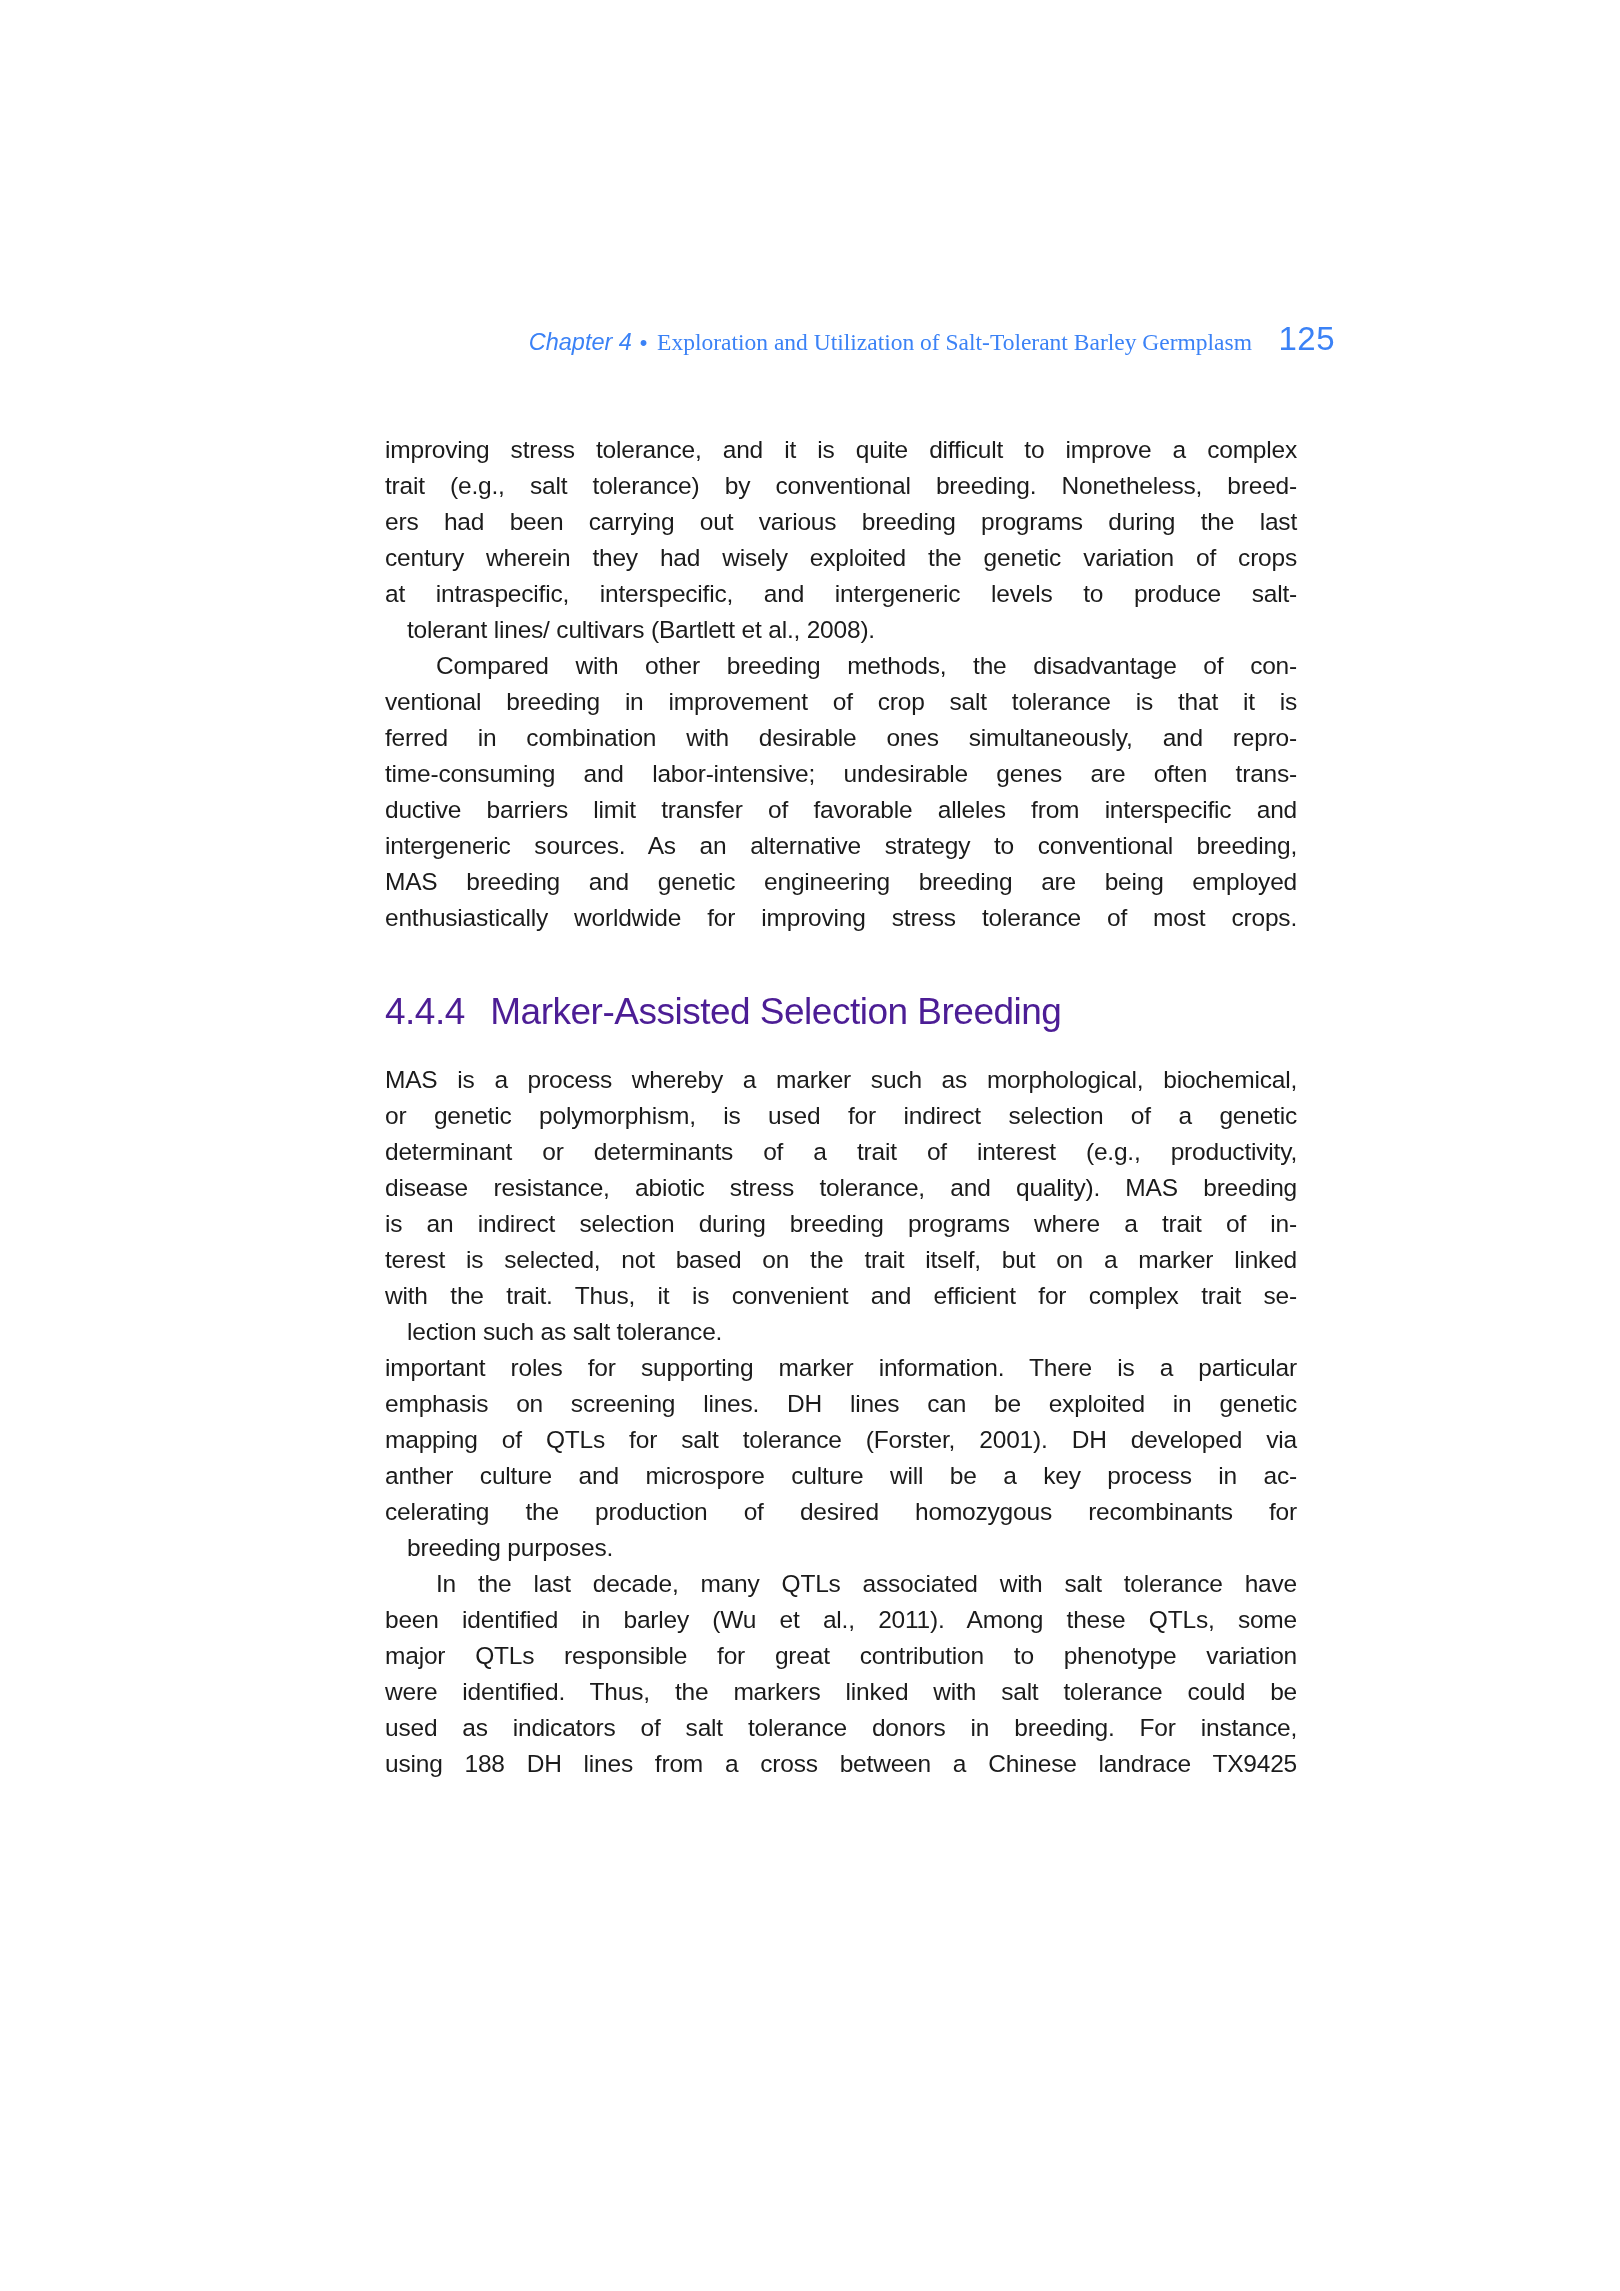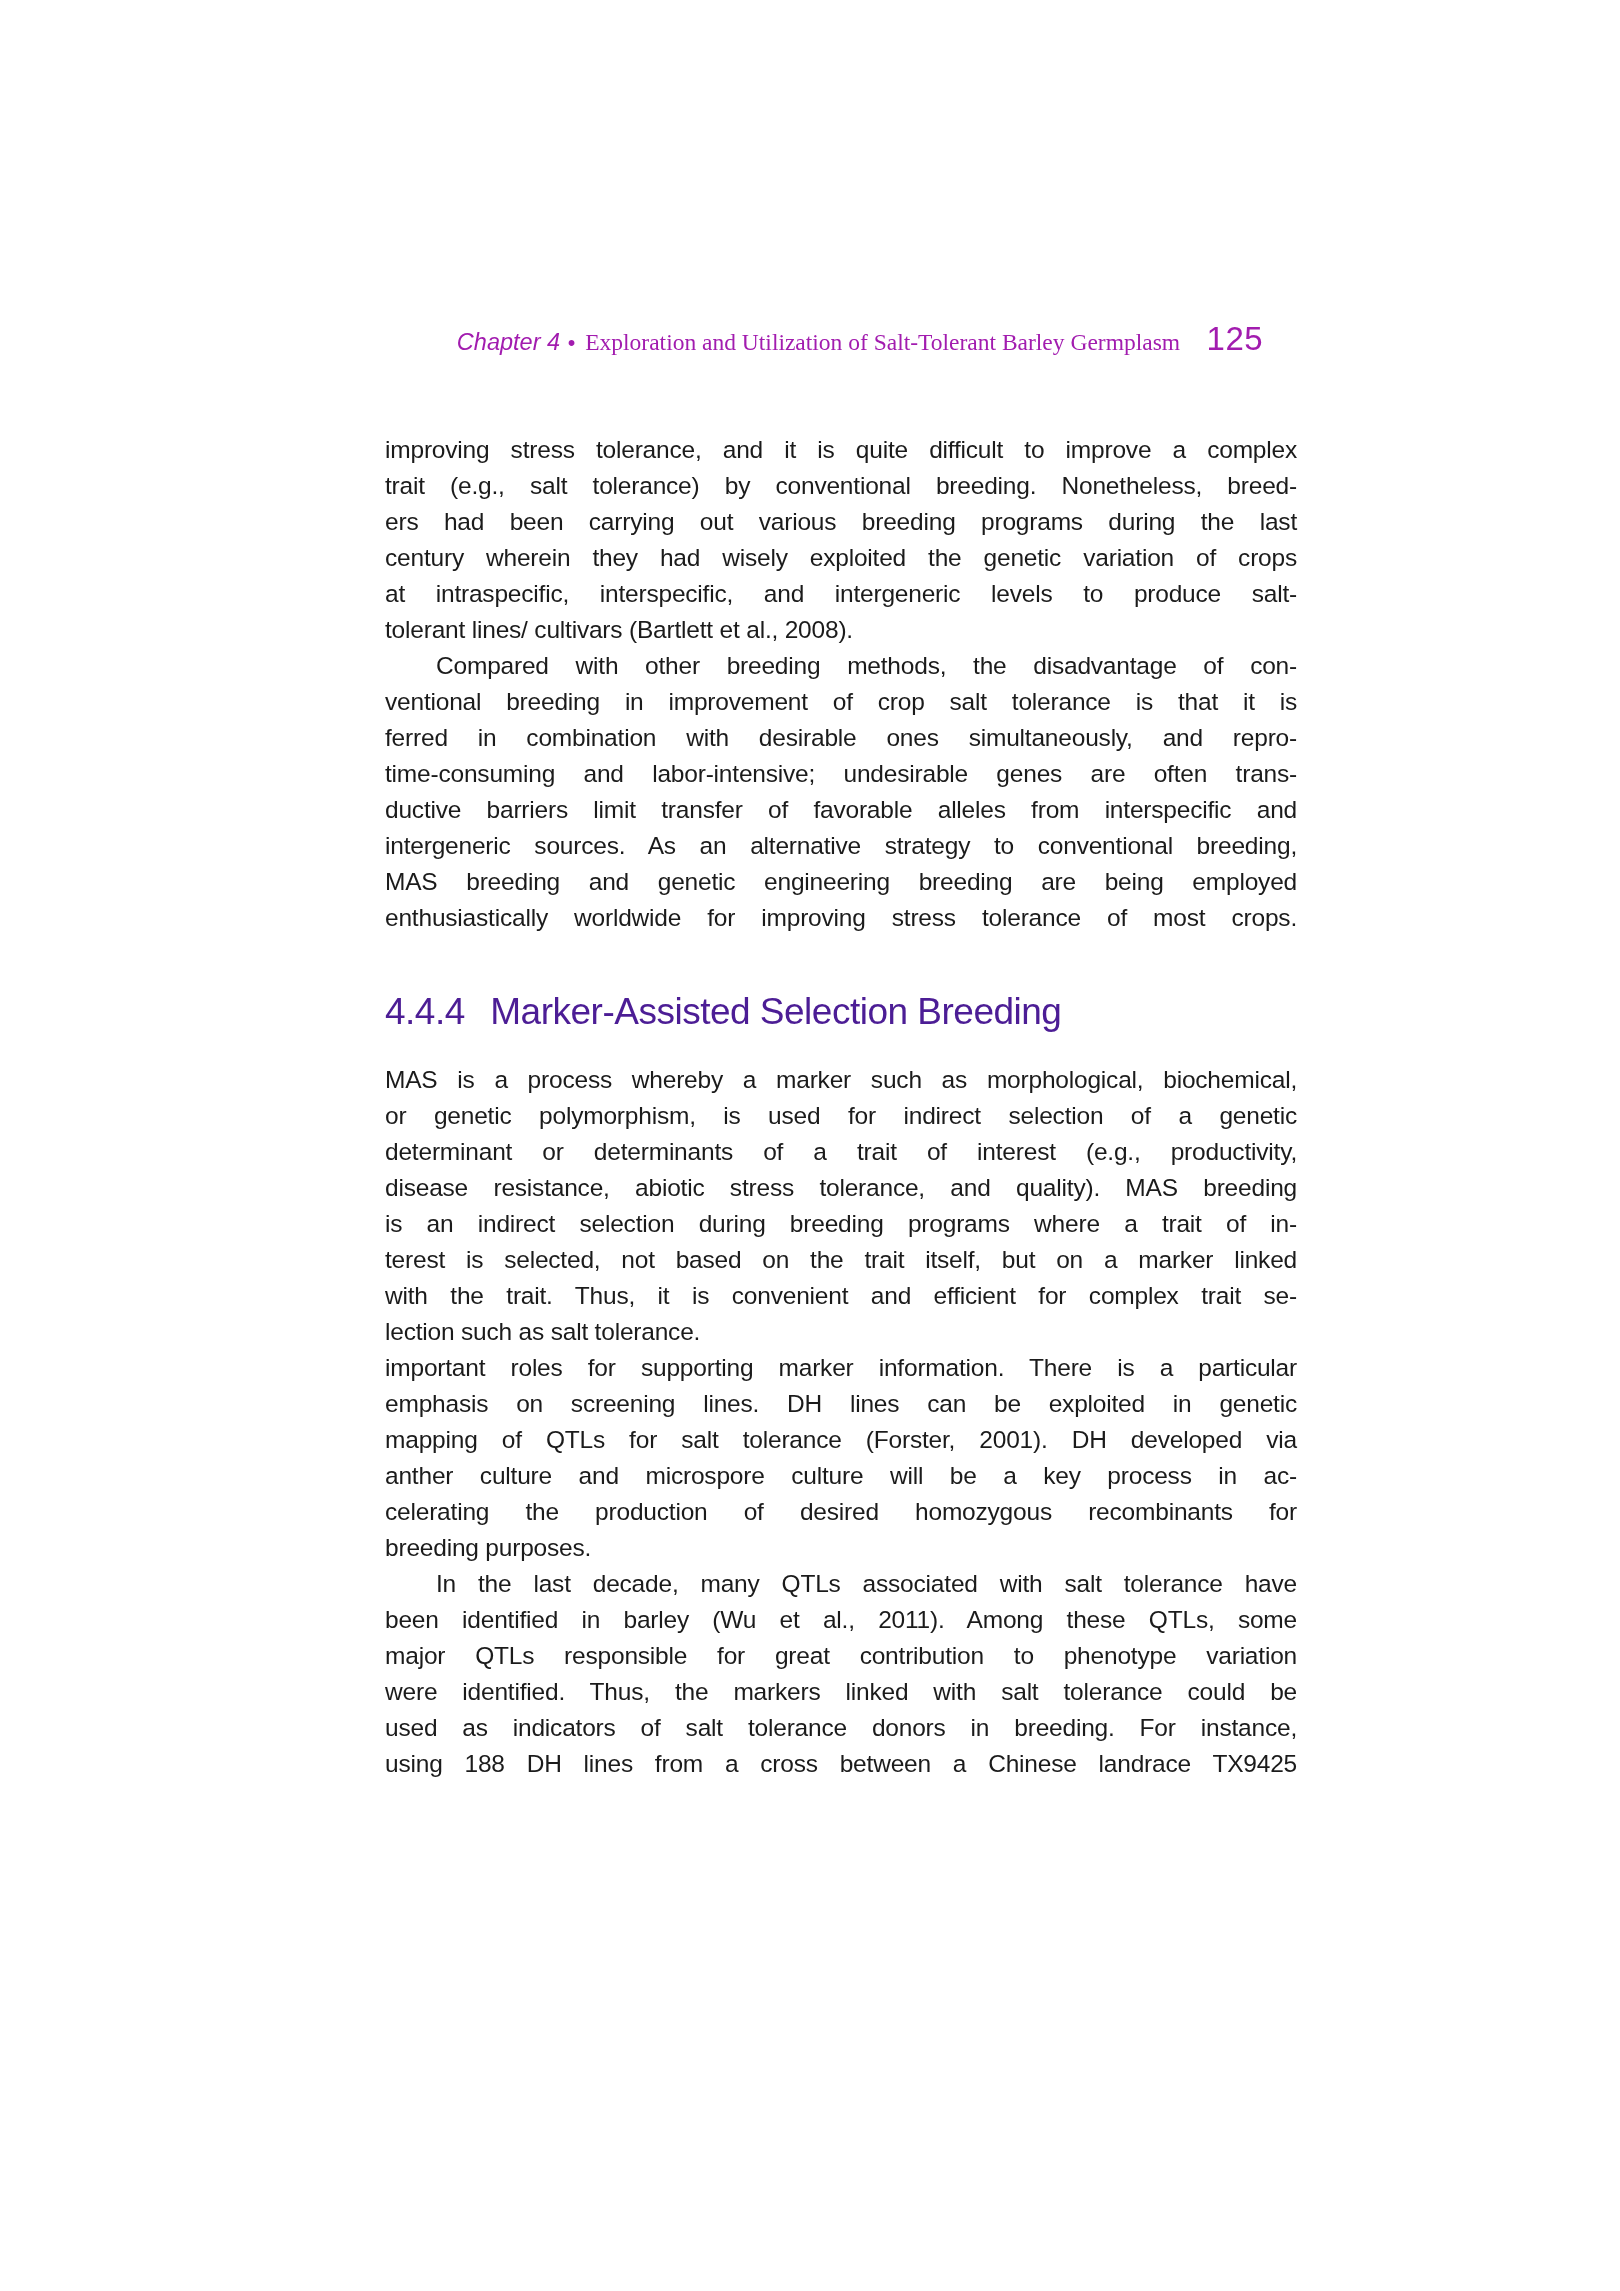--- a/index.html
+++ b/index.html
@@ -11,25 +11,25 @@
     color: #1b1b1b;
     font-family: "Liberation Sans", "DejaVu Sans", sans-serif;
     overflow: hidden;
   }
   .running-head {
     position: absolute;
     top: 320px;
     left: 385px;
     width: 950px;
     display: flex;
-    justify-content: center;
+    justify-content: flex-end;
     align-items: baseline;
     font-size: 23.5px;
     white-space: nowrap;
-    color: #a21caf;
+    color: #3b82f6;
   }
   .chapter-label { font-style: italic; }
   .bullet { margin: 0 9.8px 0 7.8px; font-size: 21.6px; line-height: 1; }
   .head-title { letter-spacing: 0; font-family: Liberation Serif, serif; }
   .folio { margin-left: 26.5px; font-size: 33px; letter-spacing: 0.5px; }
 
   .body-text {
     position: absolute;
     left: 385px;
     top: 432px;
@@ -40,21 +40,21 @@
   }
   .paragraph { margin: 0; padding: 0; }
   .line {
     height: 36px;
     line-height: 36px;
     text-align: justify;
     text-align-last: justify;
     white-space: normal;
     overflow: visible;
   }
-  .line.no-justify { text-align-last: left; }
+  .line.no-justify { text-align-last: left; margin-left: 22px; }
   .line.indent { text-indent: 51px; }
 
   .section-heading {
     display: flex;
     margin: 54px 0 29px 0;
     font-size: 37px;
     line-height: 43px;
     letter-spacing: -0.5px;
     font-weight: 400;
     color: #4c1d95;

